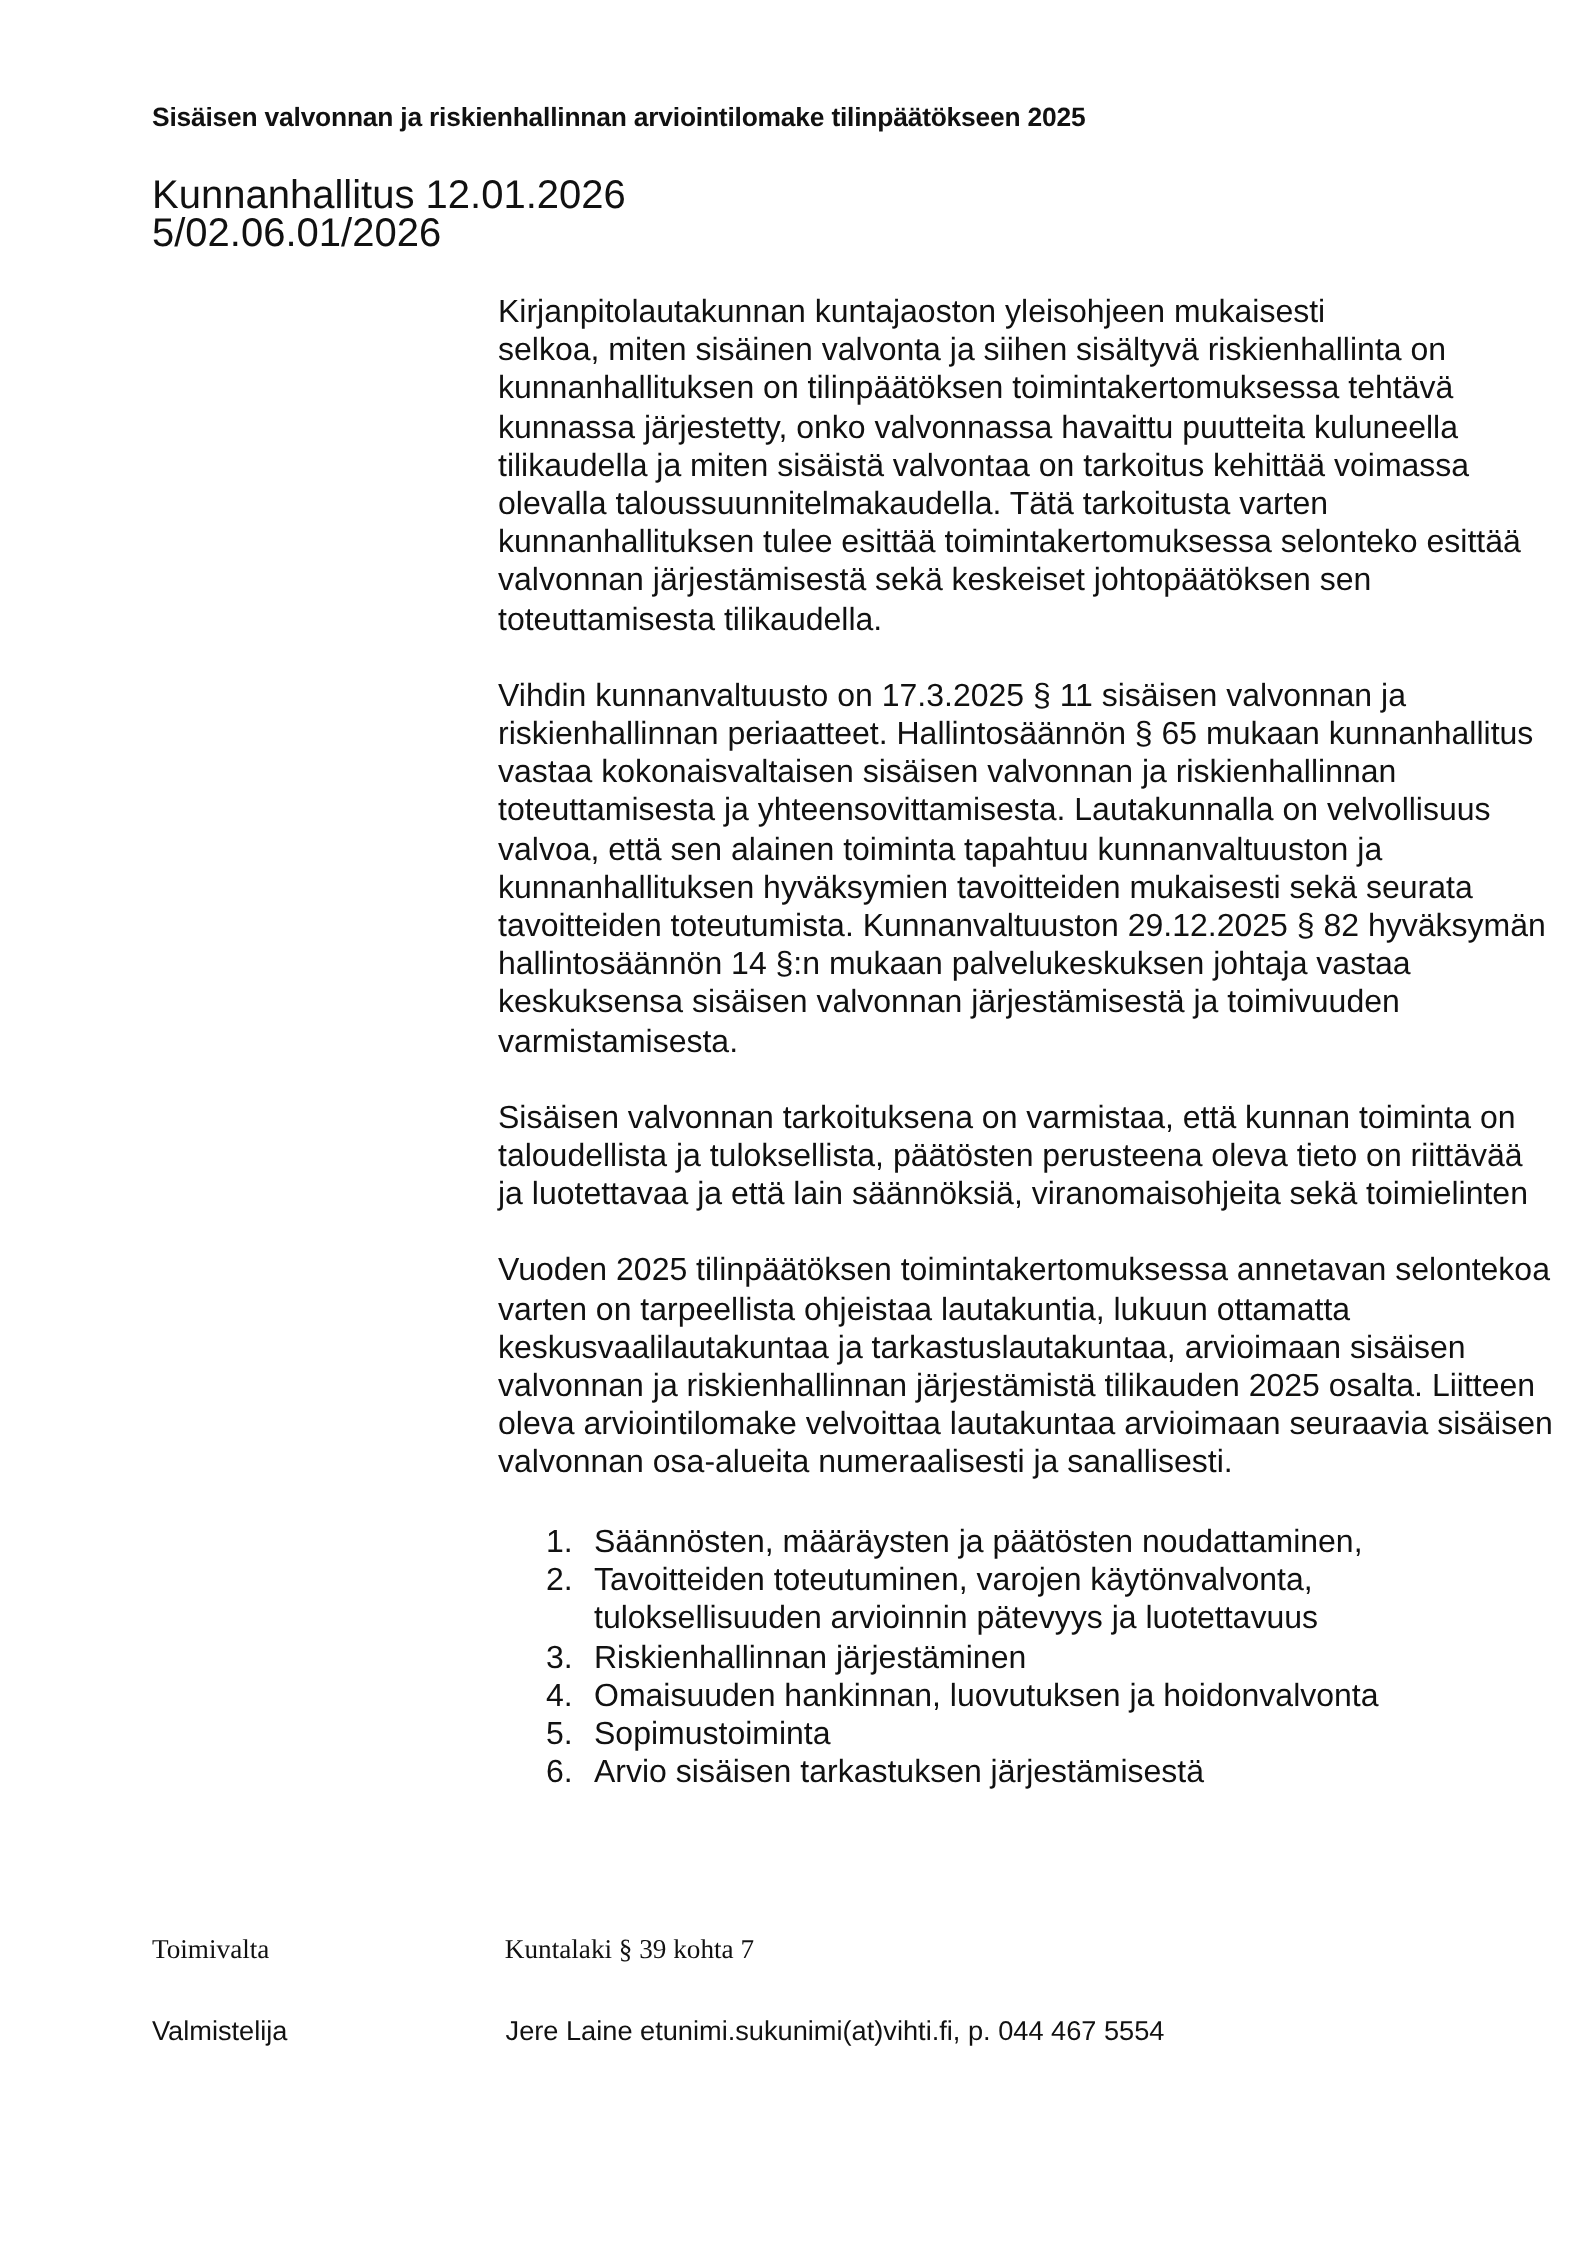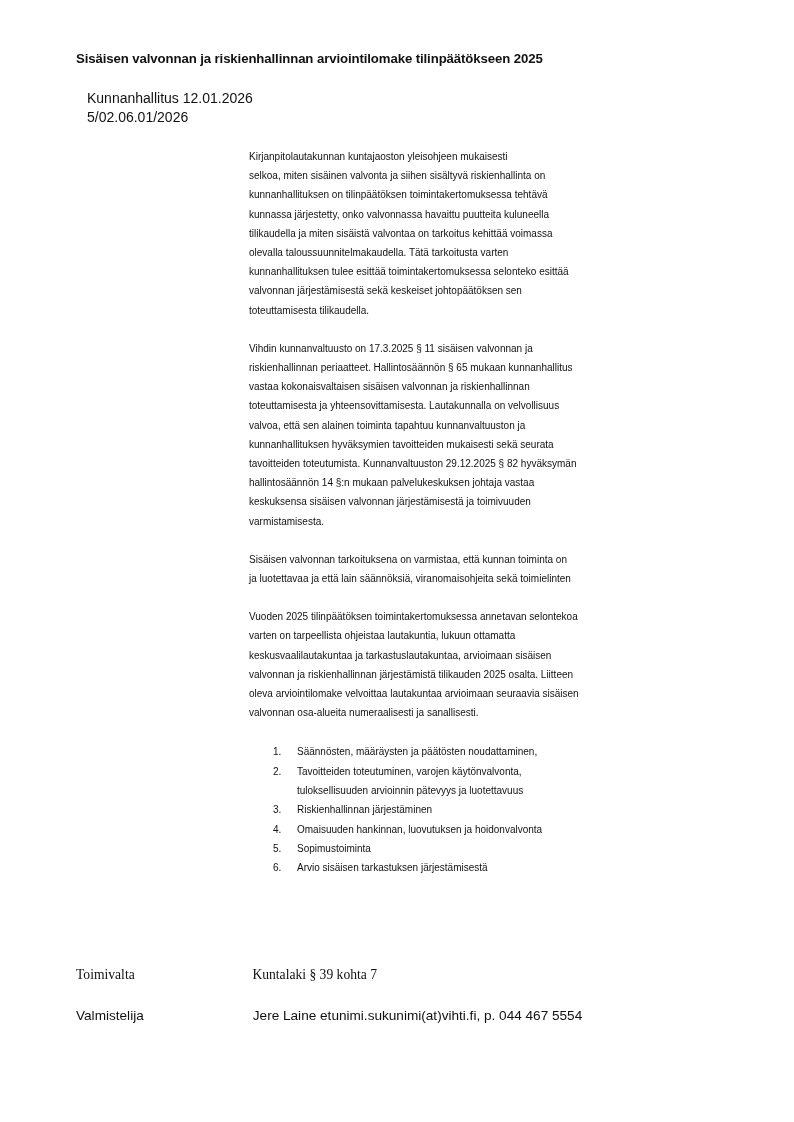--- a/index.html
+++ b/index.html
@@ -1,22 +1,22 @@
 <!DOCTYPE html>
 <html><head>
 <meta charset="utf-8">
 <style>
   html, body { margin: 0; padding: 0; background: #ffffff; }
   body { width: 794px; height: 1122px; position: relative; overflow: hidden;
          font-family: "Liberation Sans", "DejaVu Sans", sans-serif; color: #111; }
   .page { position: absolute; left: 0; top: 0; width: 645px; height: 1122px; background: #fff; }
   .title { position: absolute; left: 76px; top: 51px; font-size: 13.2px; font-weight: bold; letter-spacing: -0.1px; white-space: nowrap; }
-  .meta { position: absolute; left: 87px; top: 89px; font-size: 14px; line-height: 19px; }
+  .meta { position: absolute; left: 76px; top: 89px; font-size: 20px; line-height: 19px; }
   .meta div { white-space: nowrap; }
-  .body { position: absolute; left: 249px; top: 147px; width: 500px; font-size: 10px; line-height: 19.2px; }
+  .body { position: absolute; left: 249px; top: 147px; width: 500px; font-size: 16px; line-height: 19.2px; }
   .para { margin: 0 0 19px 0; }
   .line { white-space: nowrap; display: block; }
   .list { list-style: none; margin: 20px 0 0 0; padding: 0; }
   .list li { position: relative; padding-left: 48px; line-height: 19.3px; }
   .list .num { position: absolute; left: 24px; top: 0; }
   .footer-row { position: absolute; left: 76px; font-size: 13.6px; white-space: nowrap; }
   .footer-row .label { display: inline-block; width: 173px; }
   .row1 { top: 967px; font-family: Liberation Serif, serif; }
   .row2 { top: 1008px; }
 </style>
@@ -51,20 +51,21 @@
       <span class="line">toteuttamisesta ja yhteensovittamisesta. Lautakunnalla on velvollisuus</span>
       <span class="line">valvoa, että sen alainen toiminta tapahtuu kunnanvaltuuston ja</span>
       <span class="line">kunnanhallituksen hyväksymien tavoitteiden mukaisesti sekä seurata</span>
       <span class="line">tavoitteiden toteutumista. Kunnanvaltuuston 29.12.2025 § 82 hyväksymän</span>
       <span class="line">hallintosäännön 14 §:n mukaan palvelukeskuksen johtaja vastaa</span>
       <span class="line">keskuksensa sisäisen valvonnan järjestämisestä ja toimivuuden</span>
       <span class="line">varmistamisesta.</span>
     </div>
     <div class="para">
       <span class="line">Sisäisen valvonnan tarkoituksena on varmistaa, että kunnan toiminta on</span>
+      <span class="line">taloudellista ja tuloksellista, päätösten perusteena oleva tieto on riittävää</span>
       <span class="line">ja luotettavaa ja että lain säännöksiä, viranomaisohjeita sekä toimielinten</span>
     </div>
     <div class="para" style="margin-bottom:0">
       <span class="line">Vuoden 2025 tilinpäätöksen toimintakertomuksessa annetavan selontekoa</span>
       <span class="line">varten on tarpeellista ohjeistaa lautakuntia, lukuun ottamatta</span>
       <span class="line">keskusvaalilautakuntaa ja tarkastuslautakuntaa, arvioimaan sisäisen</span>
       <span class="line">valvonnan ja riskienhallinnan järjestämistä tilikauden 2025 osalta. Liitteen</span>
       <span class="line">oleva arviointilomake velvoittaa lautakuntaa arvioimaan seuraavia sisäisen</span>
       <span class="line">valvonnan osa-alueita numeraalisesti ja sanallisesti.</span>
     </div>

